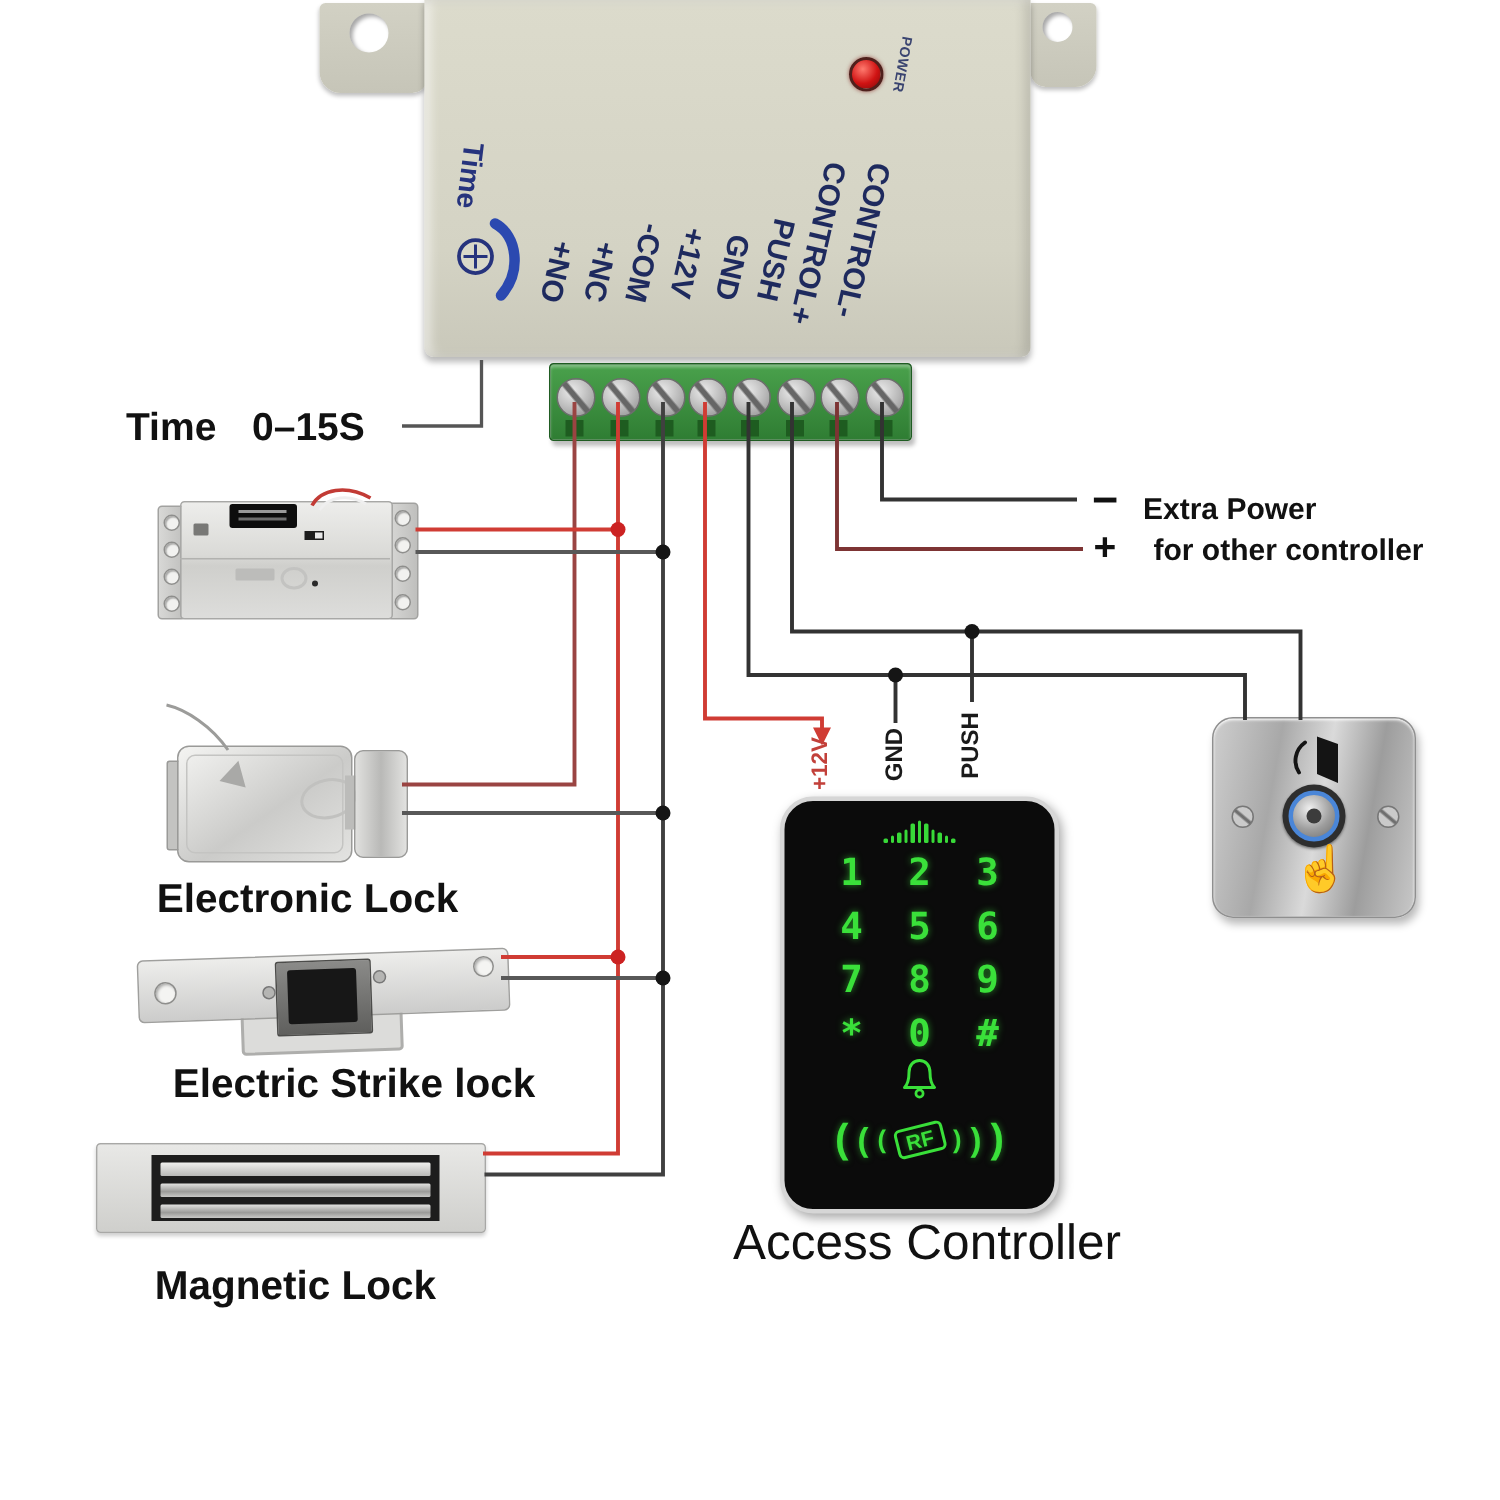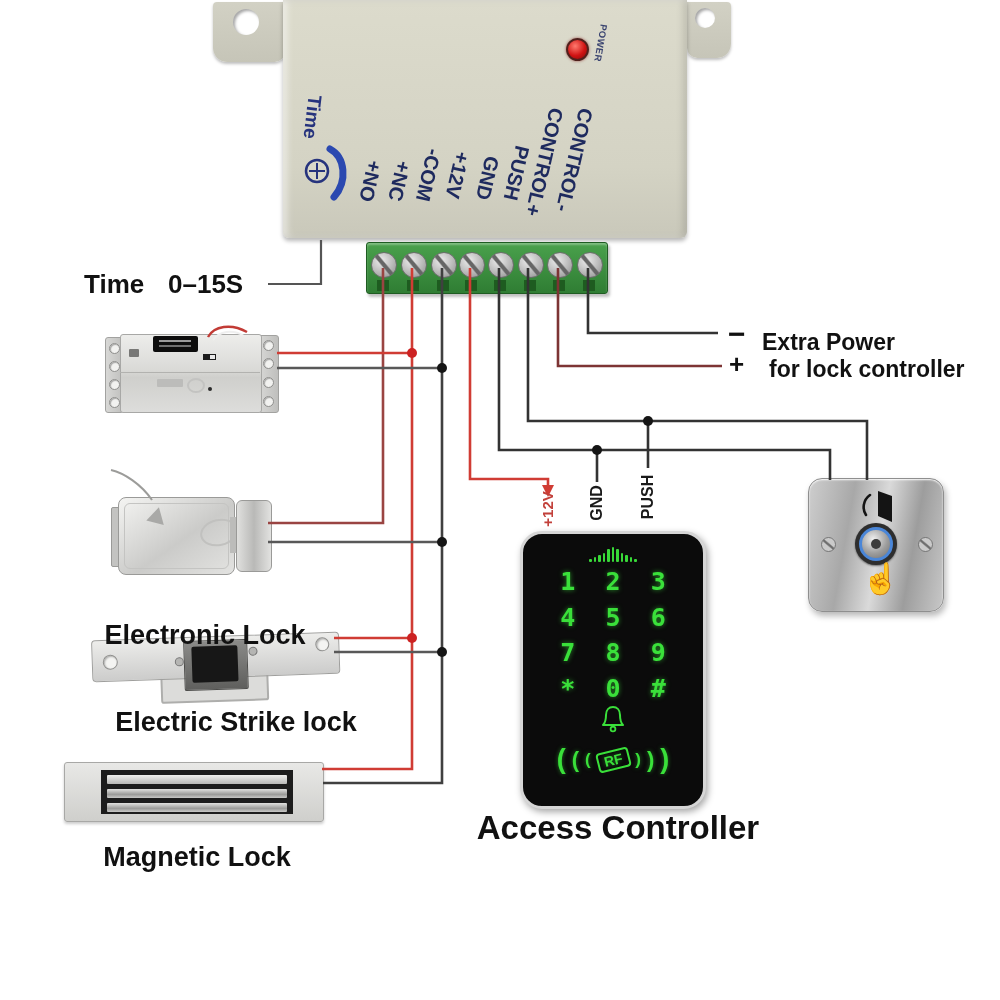--- a/index.html
+++ b/index.html
@@ -100,24 +100,24 @@
     box-shadow:0 1px 2px rgba(0,0,0,.5);}
   .exit-btn-inner{left:4px;top:4px;width:28px;height:28px;border-radius:50%;border:3px solid #4a86d8;
     background:radial-gradient(circle at 40% 33%,#f0f0f0,#9e9e9e 55%,#6e6e6e);}
   .exit-btn-inner::after{content:"";position:absolute;left:9px;top:9px;width:10px;height:10px;border-radius:50%;background:#3c3c3c;}
   .exit-screw{position:absolute;width:13px;height:13px;border-radius:50%;border:1px solid #777;
     background:linear-gradient(40deg,#cacaca 40%,#6f6f6f 47%,#6f6f6f 53%,#cacaca 60%);}
   .es-l{left:12px;top:58px;} .es-r{left:109px;top:58px;}
   .hand{left:53px;top:82px;font-size:30px;color:#161616;}
   
   .cap{position:absolute;font-weight:bold;font-size:27px;color:#111;white-space:nowrap;transform:translateX(-50%);}
-  .cap-access{font-weight:700;font-size:33px;text-align:center;}
+  .cap-access{font-weight:400;font-size:33px;text-align:center;}
   .timetxt{position:absolute;font-weight:bold;font-size:26px;color:#111;white-space:nowrap;}
   .xp-sym{position:absolute;font-weight:bold;color:#111;}
-  .xp-line{position:absolute;font-weight:bold;font-size:23px;color:#111;white-space:nowrap;}
+  .xp-line{position:absolute;font-weight:bold;font-size:20px;color:#111;white-space:nowrap;}
   .wlabel{position:absolute;font-weight:bold;font-size:16px;color:#1a1a1a;white-space:nowrap;transform:translate(-50%,-50%) rotate(-90deg);}
   .wlabel-red{font-size:15px;color:#c2403a;}
   svg.wires{position:absolute;left:0;top:0;pointer-events:none;}
 </style>
 </head>
 <body>
 
 <div id="stage">
 
   <div class="abs ear ear-l">
@@ -303,27 +303,27 @@
     <circle cx="442" cy="368" r="5" fill="#151515"></circle>
     <circle cx="442" cy="542" r="5" fill="#151515"></circle>
     <circle cx="442" cy="652" r="5" fill="#151515"></circle>
     <circle cx="597" cy="450" r="5" fill="#151515"></circle>
     <circle cx="648" cy="421" r="5" fill="#151515"></circle>
   </svg>
 
   <span class="timetxt" style="left:84px;top:269px">Time</span>
   <span class="timetxt" style="left:168px;top:269px">0–15S</span>
 
-  <div class="cap" style="left:205px;top:620px">Electronic Lock</div>
+  <div class="cap" style="left:205px;top:584px">Electronic Lock</div>
   <div class="cap" style="left:236px;top:707px">Electric Strike lock</div>
   <div class="cap" style="left:197px;top:842px">Magnetic Lock</div>
   <div class="cap cap-access" style="left:618px;top:809px">Access Controller</div>
 
   <span class="xp-sym" style="left:728px;top:317px;font-size:30px">−</span>
   <span class="xp-sym" style="left:729px;top:349px;font-size:26px">+</span>
   <span class="xp-line" style="left:762px;top:329px">Extra Power</span>
-  <span class="xp-line" style="left:769px;top:356px">for lock controller</span>
+  <span class="xp-line" style="left:769px;top:356px">for other controller</span>
 
   <span class="wlabel" style="left:597px;top:503px">GND</span>
   <span class="wlabel" style="left:648px;top:497px">PUSH</span>
   <span class="wlabel wlabel-red" style="left:547px;top:509px">+12V</span>
 
 </div>
 
 </body></html>

